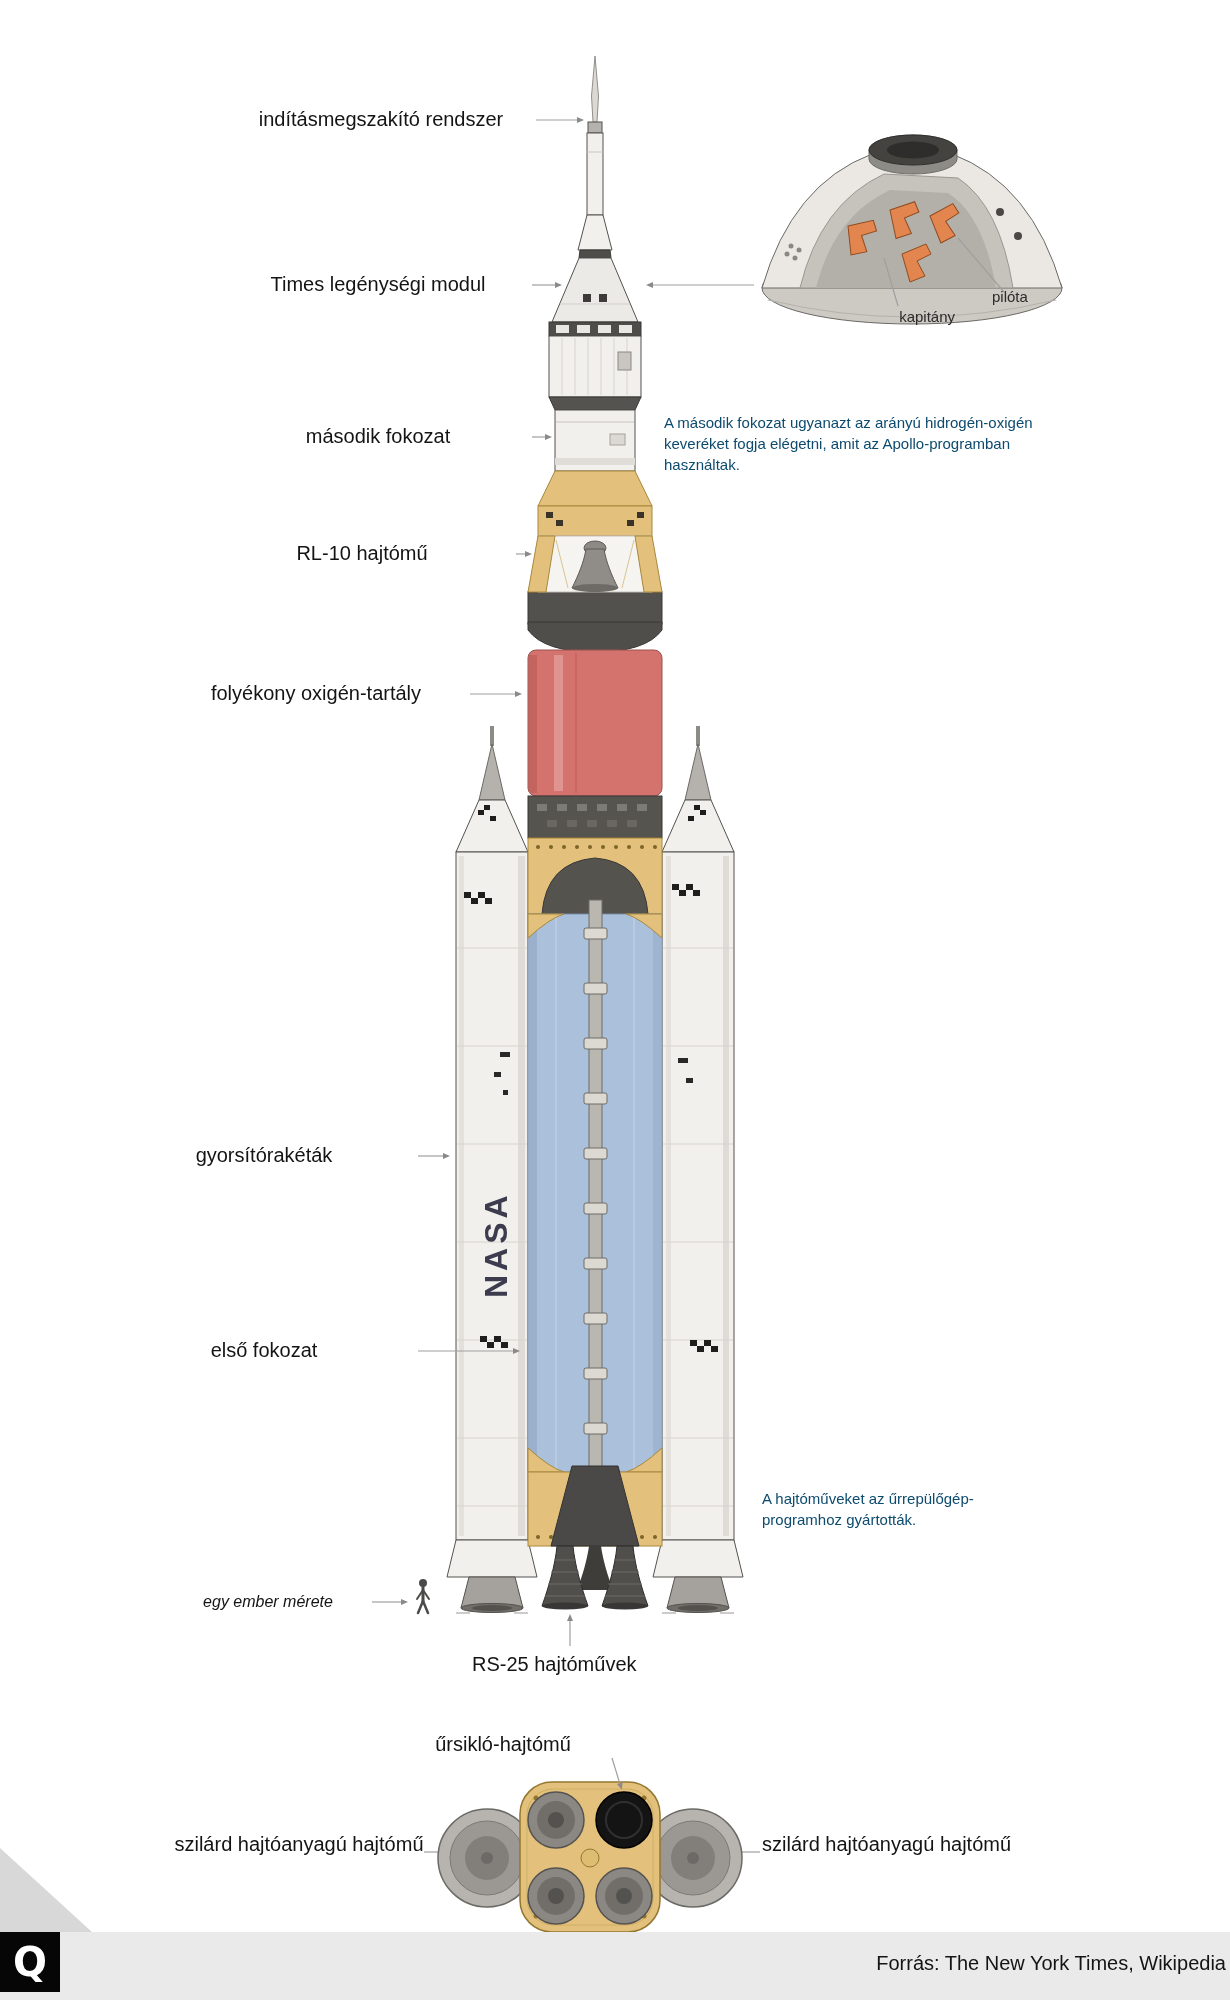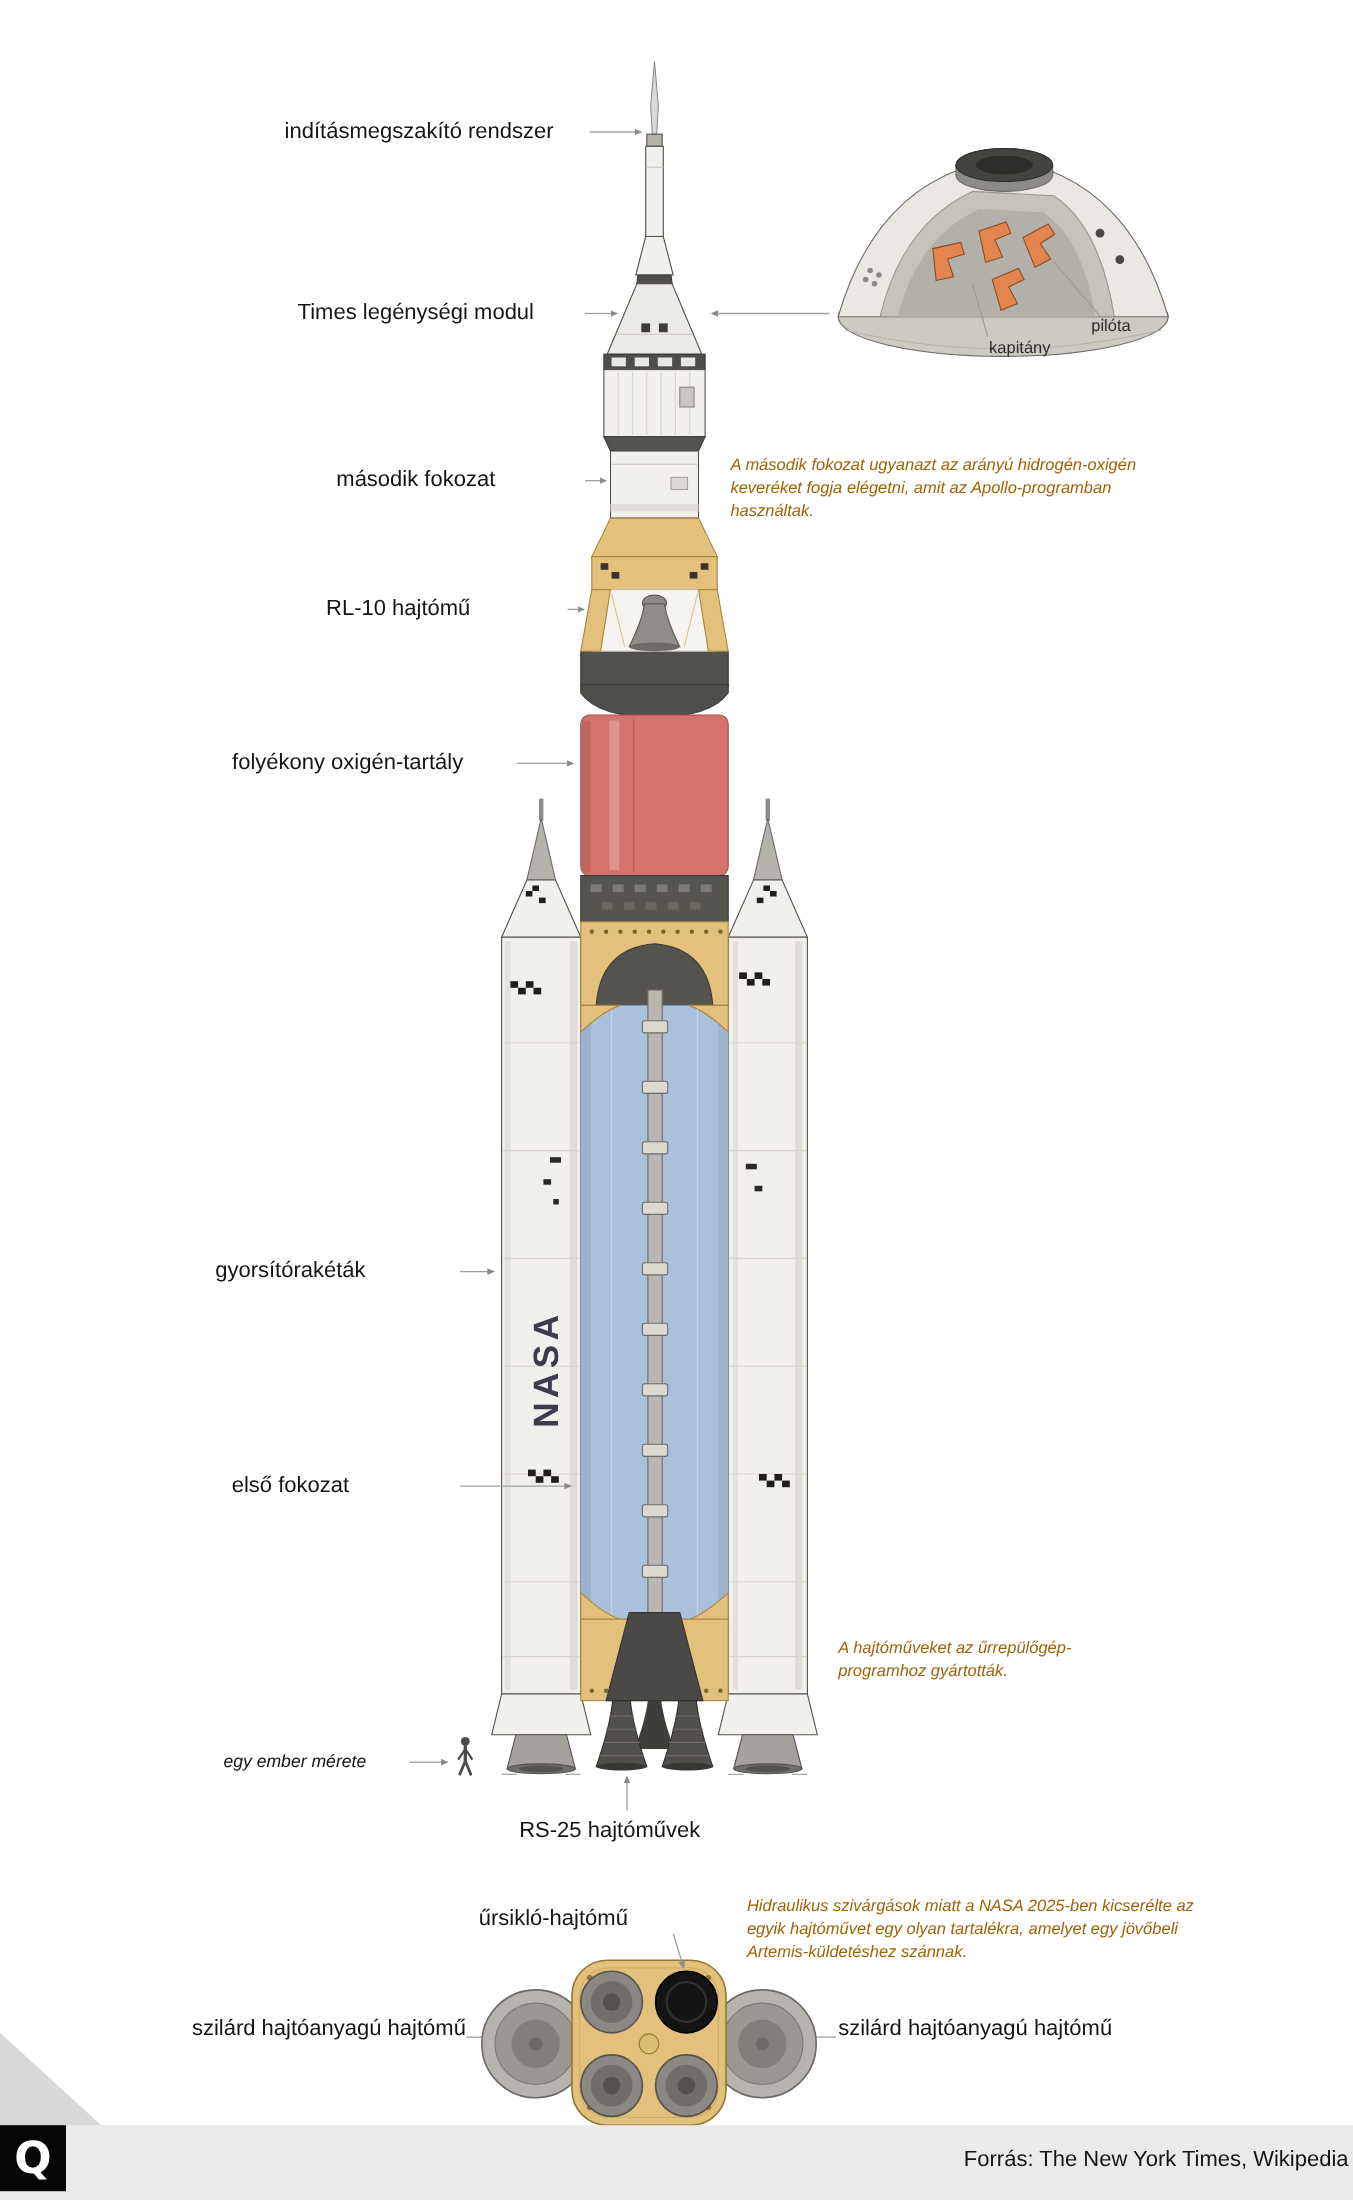--- a/index.html
+++ b/index.html
@@ -5,21 +5,21 @@
   *{margin:0;padding:0;box-sizing:border-box}
   html,body{background:#ffffff}
   .page{position:relative;width:1230px;height:2000px;background:#fff;
         font-family:"Liberation Sans",sans-serif;color:#141414;overflow:hidden}
   .art{position:absolute;left:0;top:0}
   .title{position:absolute;left:14px;top:8px;font-size:26px;font-weight:500;letter-spacing:.2px}
   .lbl{position:absolute;font-size:20px;line-height:1.25;color:#141414}
   .r{text-align:center}
   .c{text-align:left}
   .i{font-style:italic}
-  .ann{position:absolute;font-size:15px;font-style:italic;line-height:1.4;color:#a16207}
+  .ann{position:absolute;font-size:15px;line-height:1.4;color:#0c4a6e}
   .cap{position:absolute;font-size:15px;color:#2b2b2b}
   .footer-band{position:absolute;left:0;top:1932px;width:100%;height:68px;background:#eaeaea}
   .footer-fold{position:absolute;left:0;top:1848px;width:0;height:0;
                border-bottom:84px solid #d8d8d8;border-right:92px solid transparent}
   .q-logo{position:absolute;left:0;top:1932px;width:60px;height:60px;background:#060606;color:#fff;
           display:flex;align-items:center;justify-content:center;font-size:40px;font-weight:bold;
           font-family:"DejaVu Sans",sans-serif}
   .source{position:absolute;right:4px;top:1952px;font-size:20px;color:#141414}
 </style>
 </head>
@@ -361,21 +361,20 @@
   <div class="lbl r" style="left:114px;top:1143px;width:300px">gyorsítórakéták</div>
   <div class="lbl r" style="left:114px;top:1338px;width:300px">első fokozat</div>
   <div class="lbl r i" style="left:168px;top:1592px;width:200px;font-size:16px">egy ember mérete</div>
   <div class="lbl c" style="left:472px;top:1652px;width:260px">RS-25 hajtóművek</div>
   <div class="lbl r" style="left:378px;top:1732px;width:250px">űrsikló-hajtómű</div>
   <div class="lbl r" style="left:174px;top:1832px;width:250px">szilárd hajtóanyagú hajtómű</div>
   <div class="lbl" style="left:762px;top:1832px;width:250px">szilárd hajtóanyagú hajtómű</div>
 
   <div class="ann" style="left:664px;top:412px;width:410px">A második fokozat ugyanazt az arányú hidrogén-oxigén keveréket fogja elégetni, amit az Apollo-programban használtak.</div>
   <div class="ann" style="left:762px;top:1488px;width:230px">A hajtóműveket az űrrepülőgép-programhoz gyártották.</div>
-  <div class="ann" style="left:679px;top:1722px;width:430px">Hidraulikus szivárgások miatt a NASA 2025-ben kicserélte az egyik hajtóművet egy olyan tartalékra, amelyet egy jövőbeli Artemis-küldetéshez szánnak.</div>
 
   <div class="cap" style="left:845px;top:308px;width:110px;text-align:right">kapitány</div>
   <div class="cap" style="left:992px;top:288px;width:90px">pilóta</div>
 
   <div class="footer-band"></div>
   <div class="footer-fold"></div>
   <div class="q-logo">
     <span>Q</span>
   </div>
   <div class="source">Forrás: The New York Times, Wikipedia</div>

